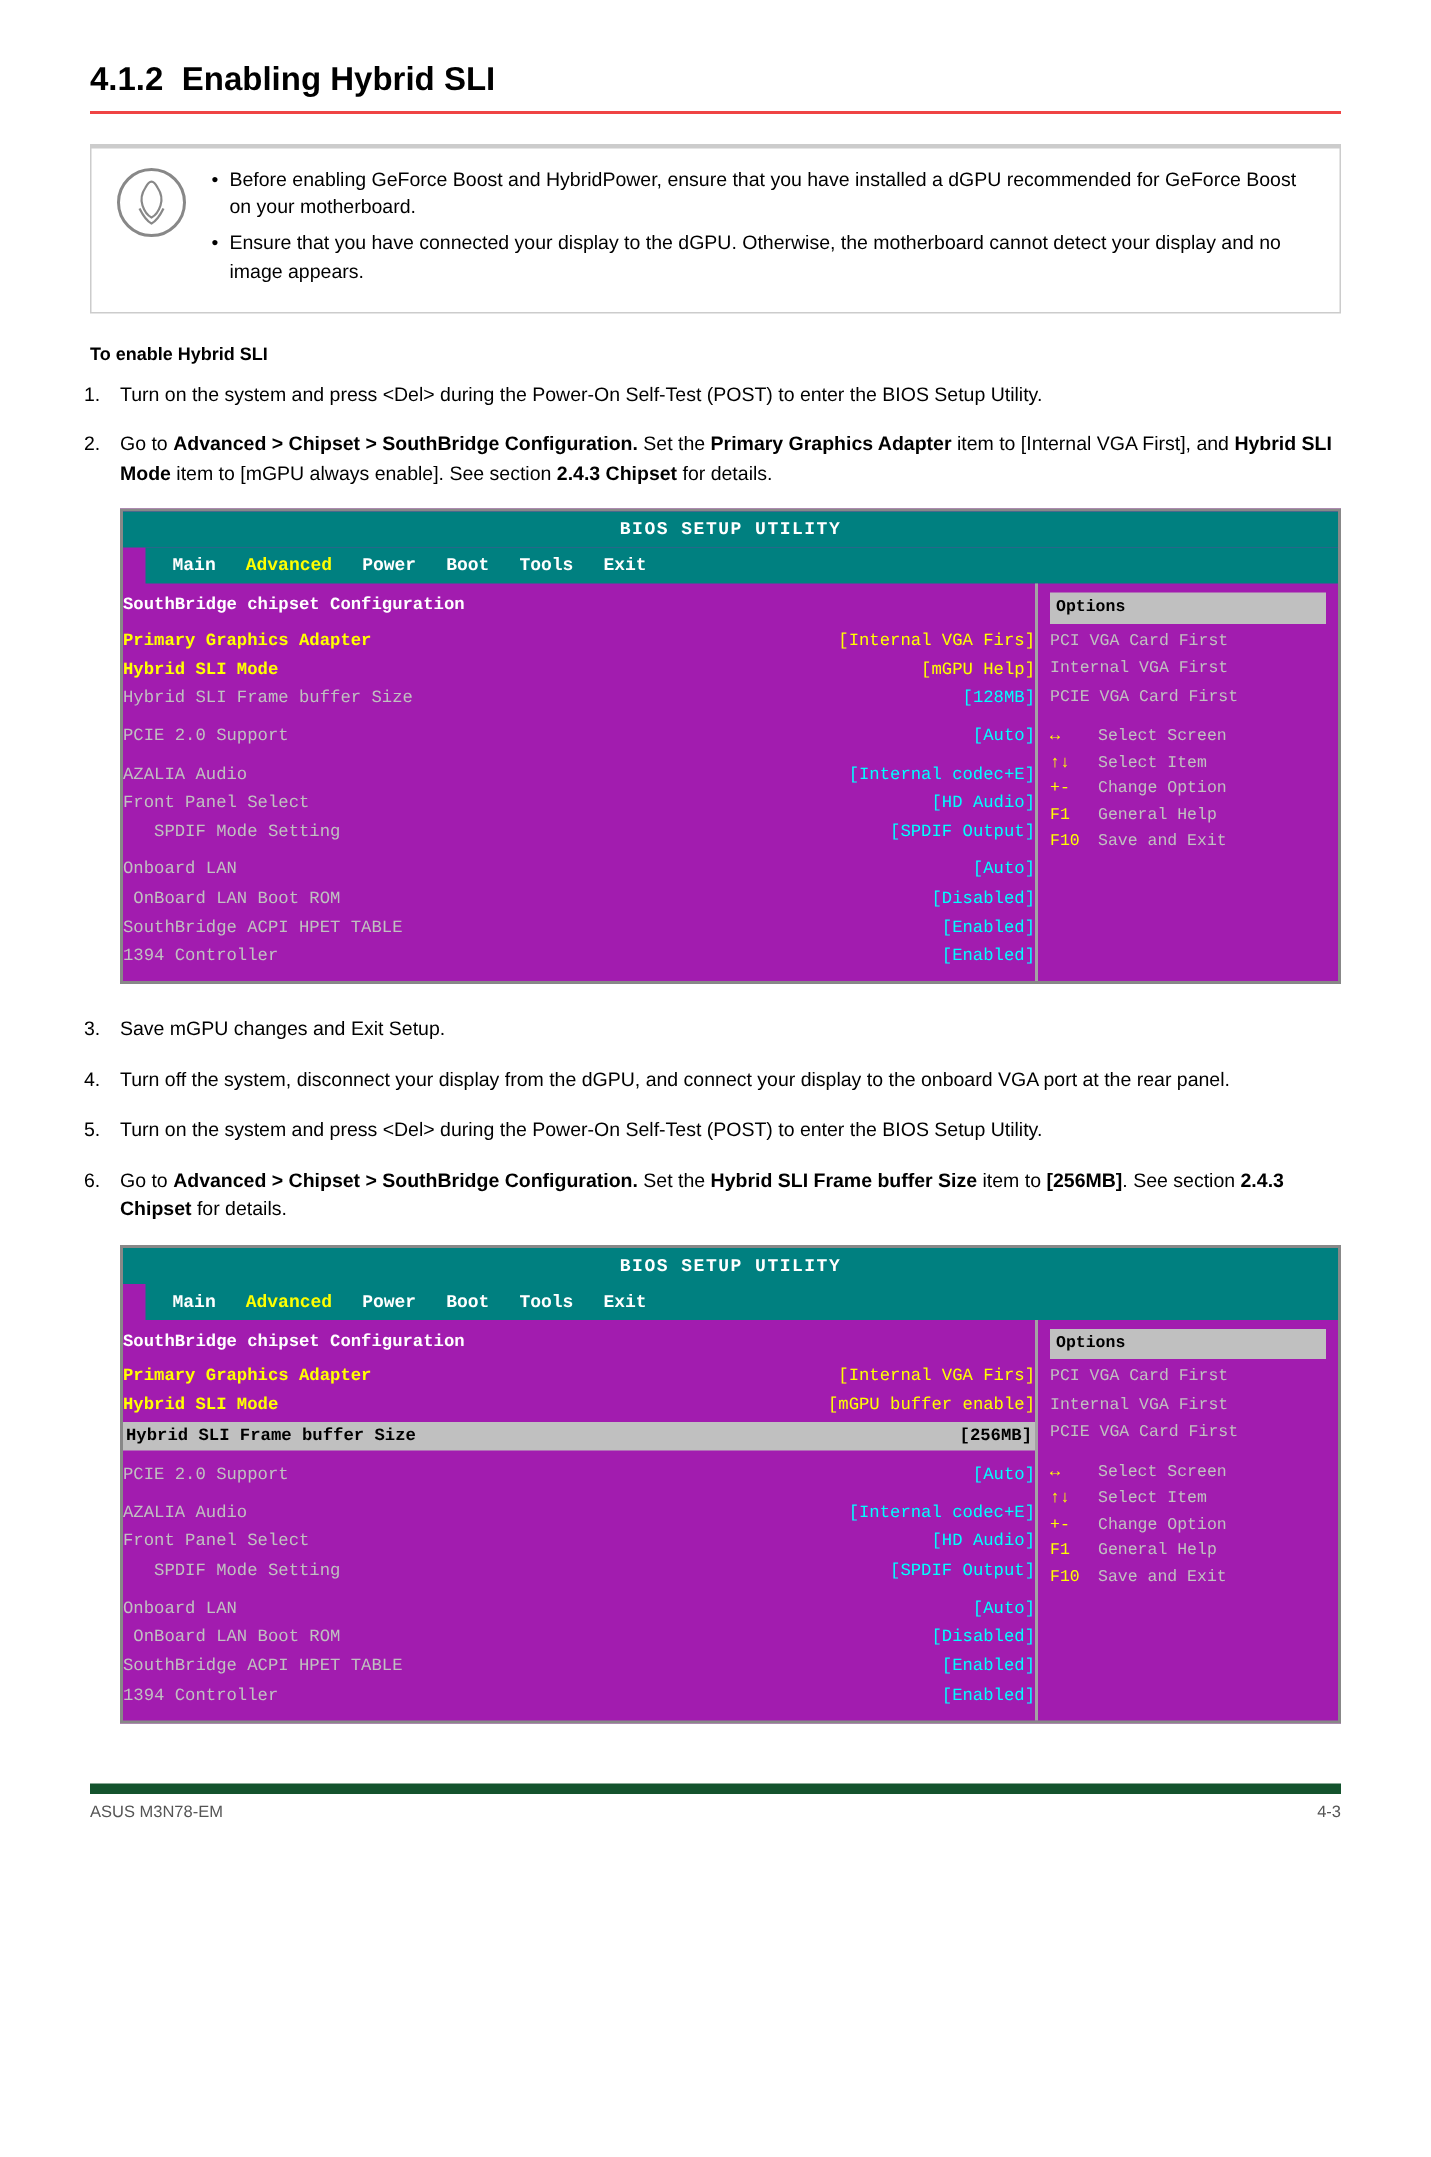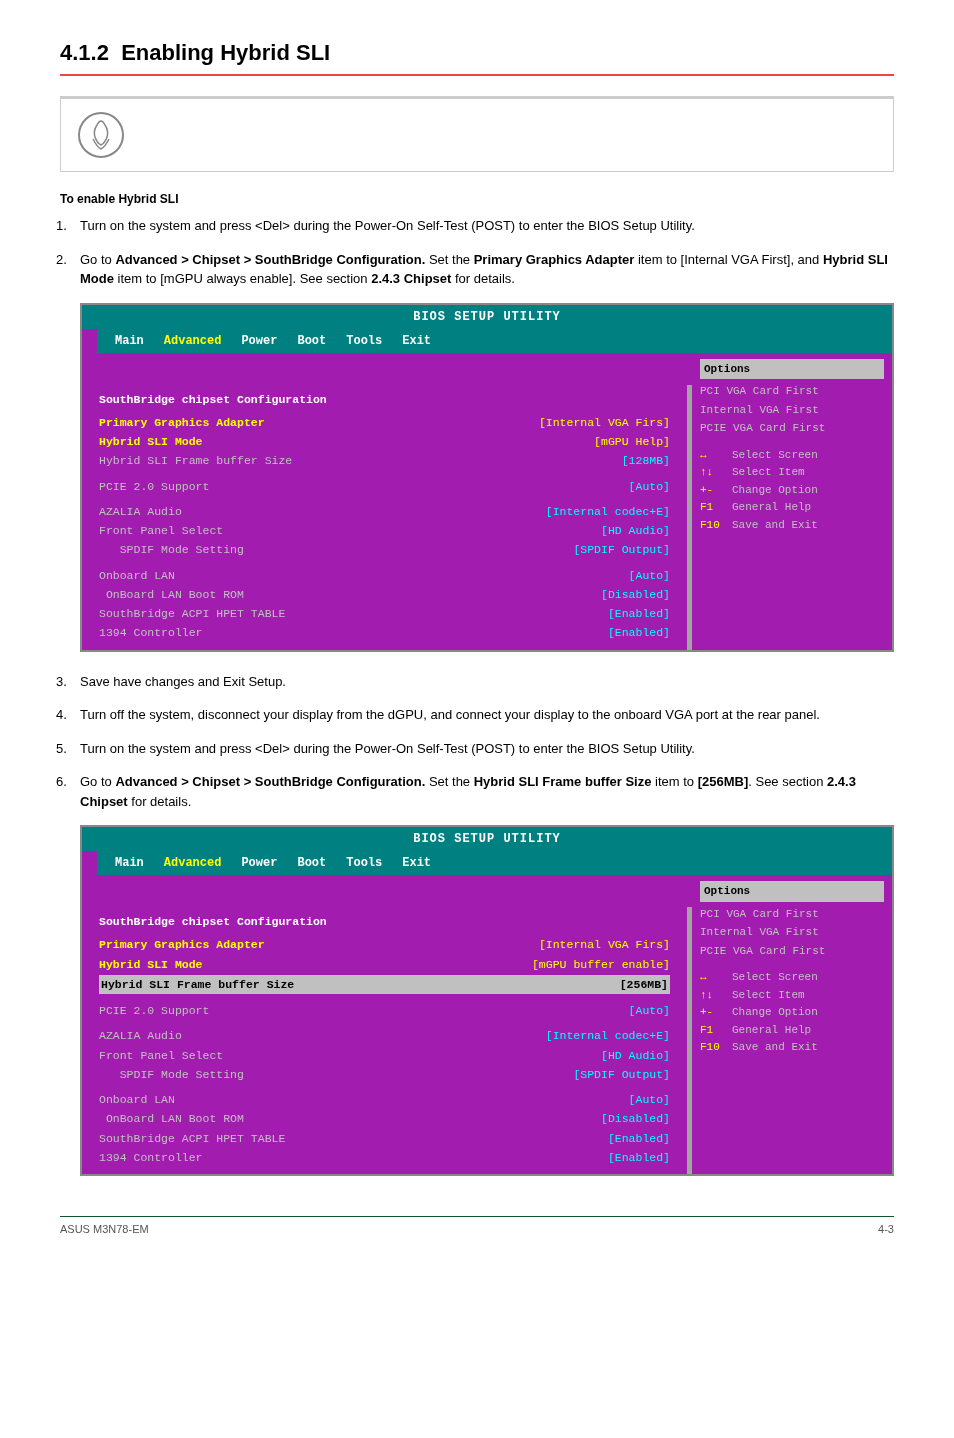--- a/index.html
+++ b/index.html
@@ -108,23 +108,22 @@
       letter-spacing: 1px;
     }
 
     .bios-body {
       display: flex;
       gap: 0;
     }
 
     .bios-main {
       flex: 1;
-      padding: 6px 17px;
-      border-right: 5px solid #a3a3a3;
-      margin-top: 32px;
+      padding: 6px 0;
+      border-right: 2px solid #a3a3a3;
     }
 
     .bios-sidebar {
       width: 200px;
       padding: 6px 8px;
     }
 
     .bios-section-title {
       color: #fff;
       font-weight: bold;
@@ -208,21 +207,21 @@
       font-weight: bold;
       cursor: pointer;
     }
 
     .bios-nav-item.active {
       color: #ffff00;
     }
 
     .footer-bar {
       margin-top: 40px;
-      border-top: 1px solid #14532d;
+      border-top: 7px solid #14532d;
       padding-top: 6px;
       display: flex;
       justify-content: space-between;
       font-size: 11px;
       color: #555;
     }
 
     
     .bios-row-highlighted {
       background: #c0c0c0;
@@ -251,20 +250,22 @@
 <div class="notice-box">
   <div class="notice-icon">
     <svg width="48" height="48" viewBox="0 0 48 48">
       <ellipse cx="24" cy="24" rx="22" ry="22" fill="none" stroke="#888" stroke-width="2"></ellipse>
       <path d="M20 14 Q16 20 18 26 Q20 32 24 34 Q28 32 30 26 Q32 20 28 14 Q26 10 24 10 Q22 10 20 14Z" fill="none" stroke="#888" stroke-width="1.5"></path>
       <path d="M16 28 Q20 36 24 38 Q28 36 32 28" fill="none" stroke="#888" stroke-width="1.5"></path>
     </svg>
   </div>
   <div class="notice-content">
     <ul>
+      <li>Before enabling GeForce Boost and HybridPower, ensure that you have installed a dGPU recommended for GeForce Boost on your motherboard.</li>
+      <li>Ensure that you have connected your display to the dGPU. Otherwise, the motherboard cannot detect your display and no image appears.</li>
     </ul>
   </div>
 </div>
 
 <div class="subheading">To enable Hybrid SLI</div>
 
 <div class="steps">
   <ol>
 
     <li>
@@ -369,21 +370,21 @@
                   <span class="bios-help-key">F10</span>
                   <span>Save and Exit</span>
                 </div>
             </div>
           </div>
         </div>
       </div>
     </li>
 
     <li>
-      <span>Save have changes and Exit Setup.</span>
+      <span>Save mGPU changes and Exit Setup.</span>
     </li>
 
     <li>
       <span>Turn off the system, disconnect your display from the dGPU, and connect your display to the onboard VGA port at the rear panel.</span>
     </li>
 
     <li>
       <span>Turn on the system and press &lt;Del&gt; during the Power-On Self-Test (POST) to enter the BIOS Setup Utility.</span>
     </li>
 

